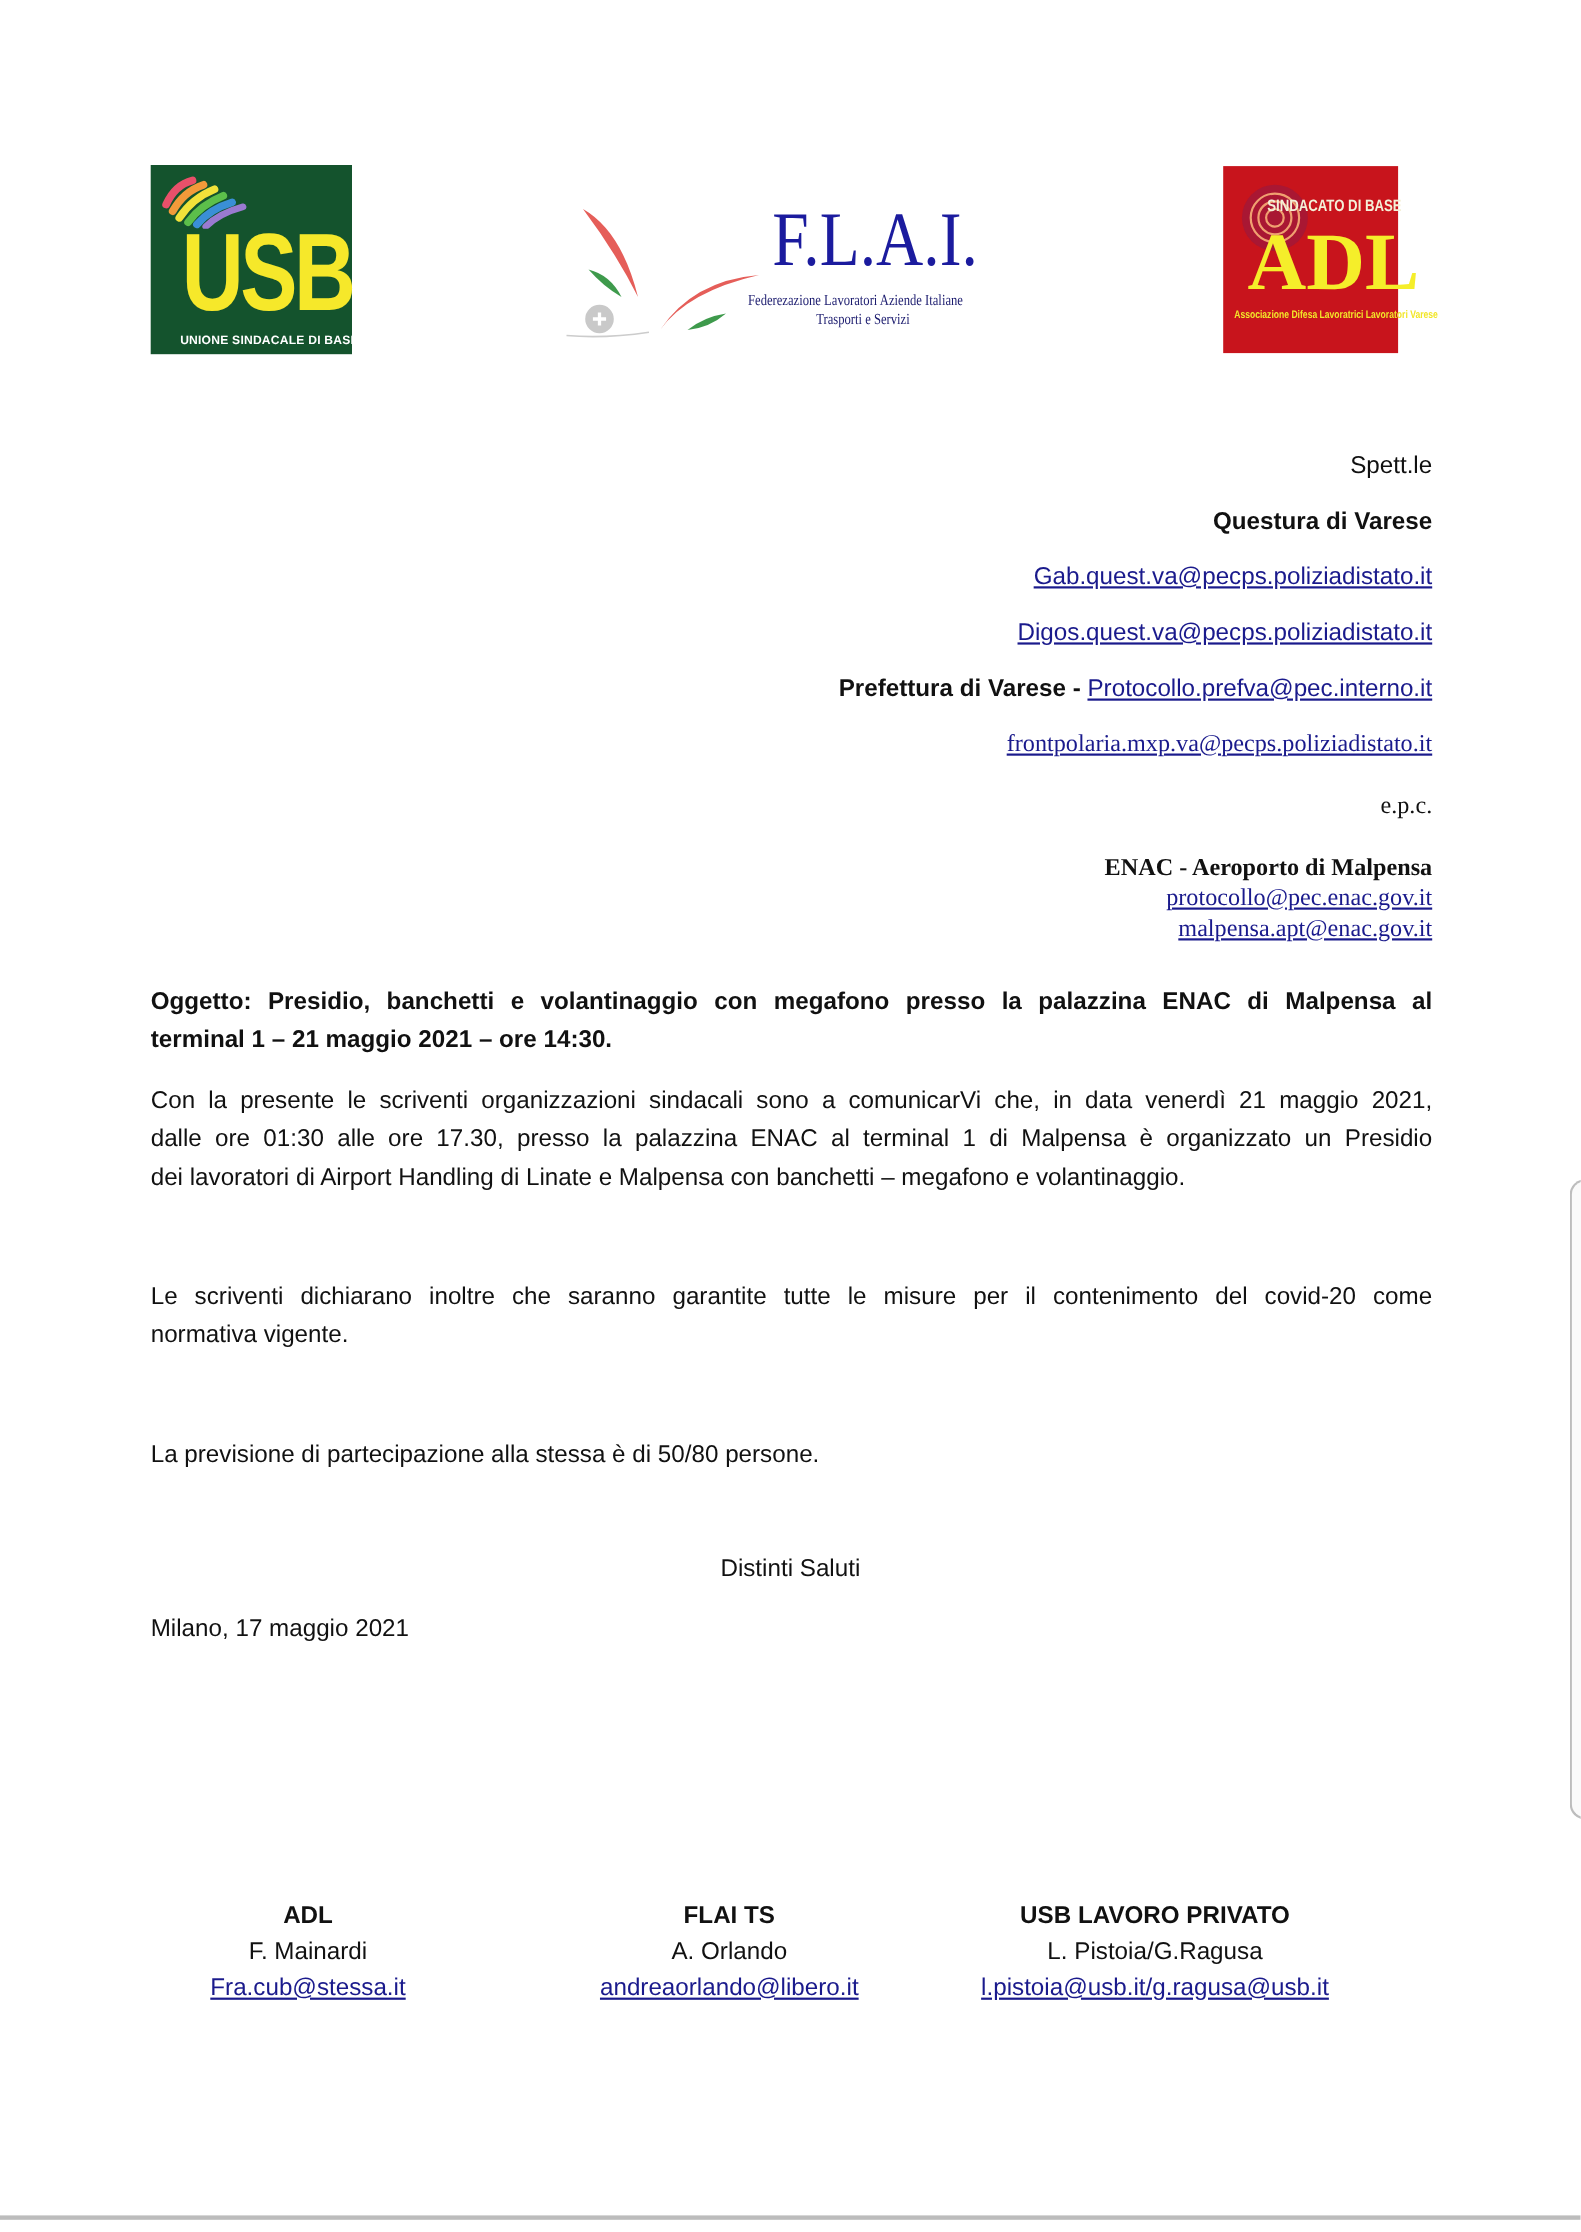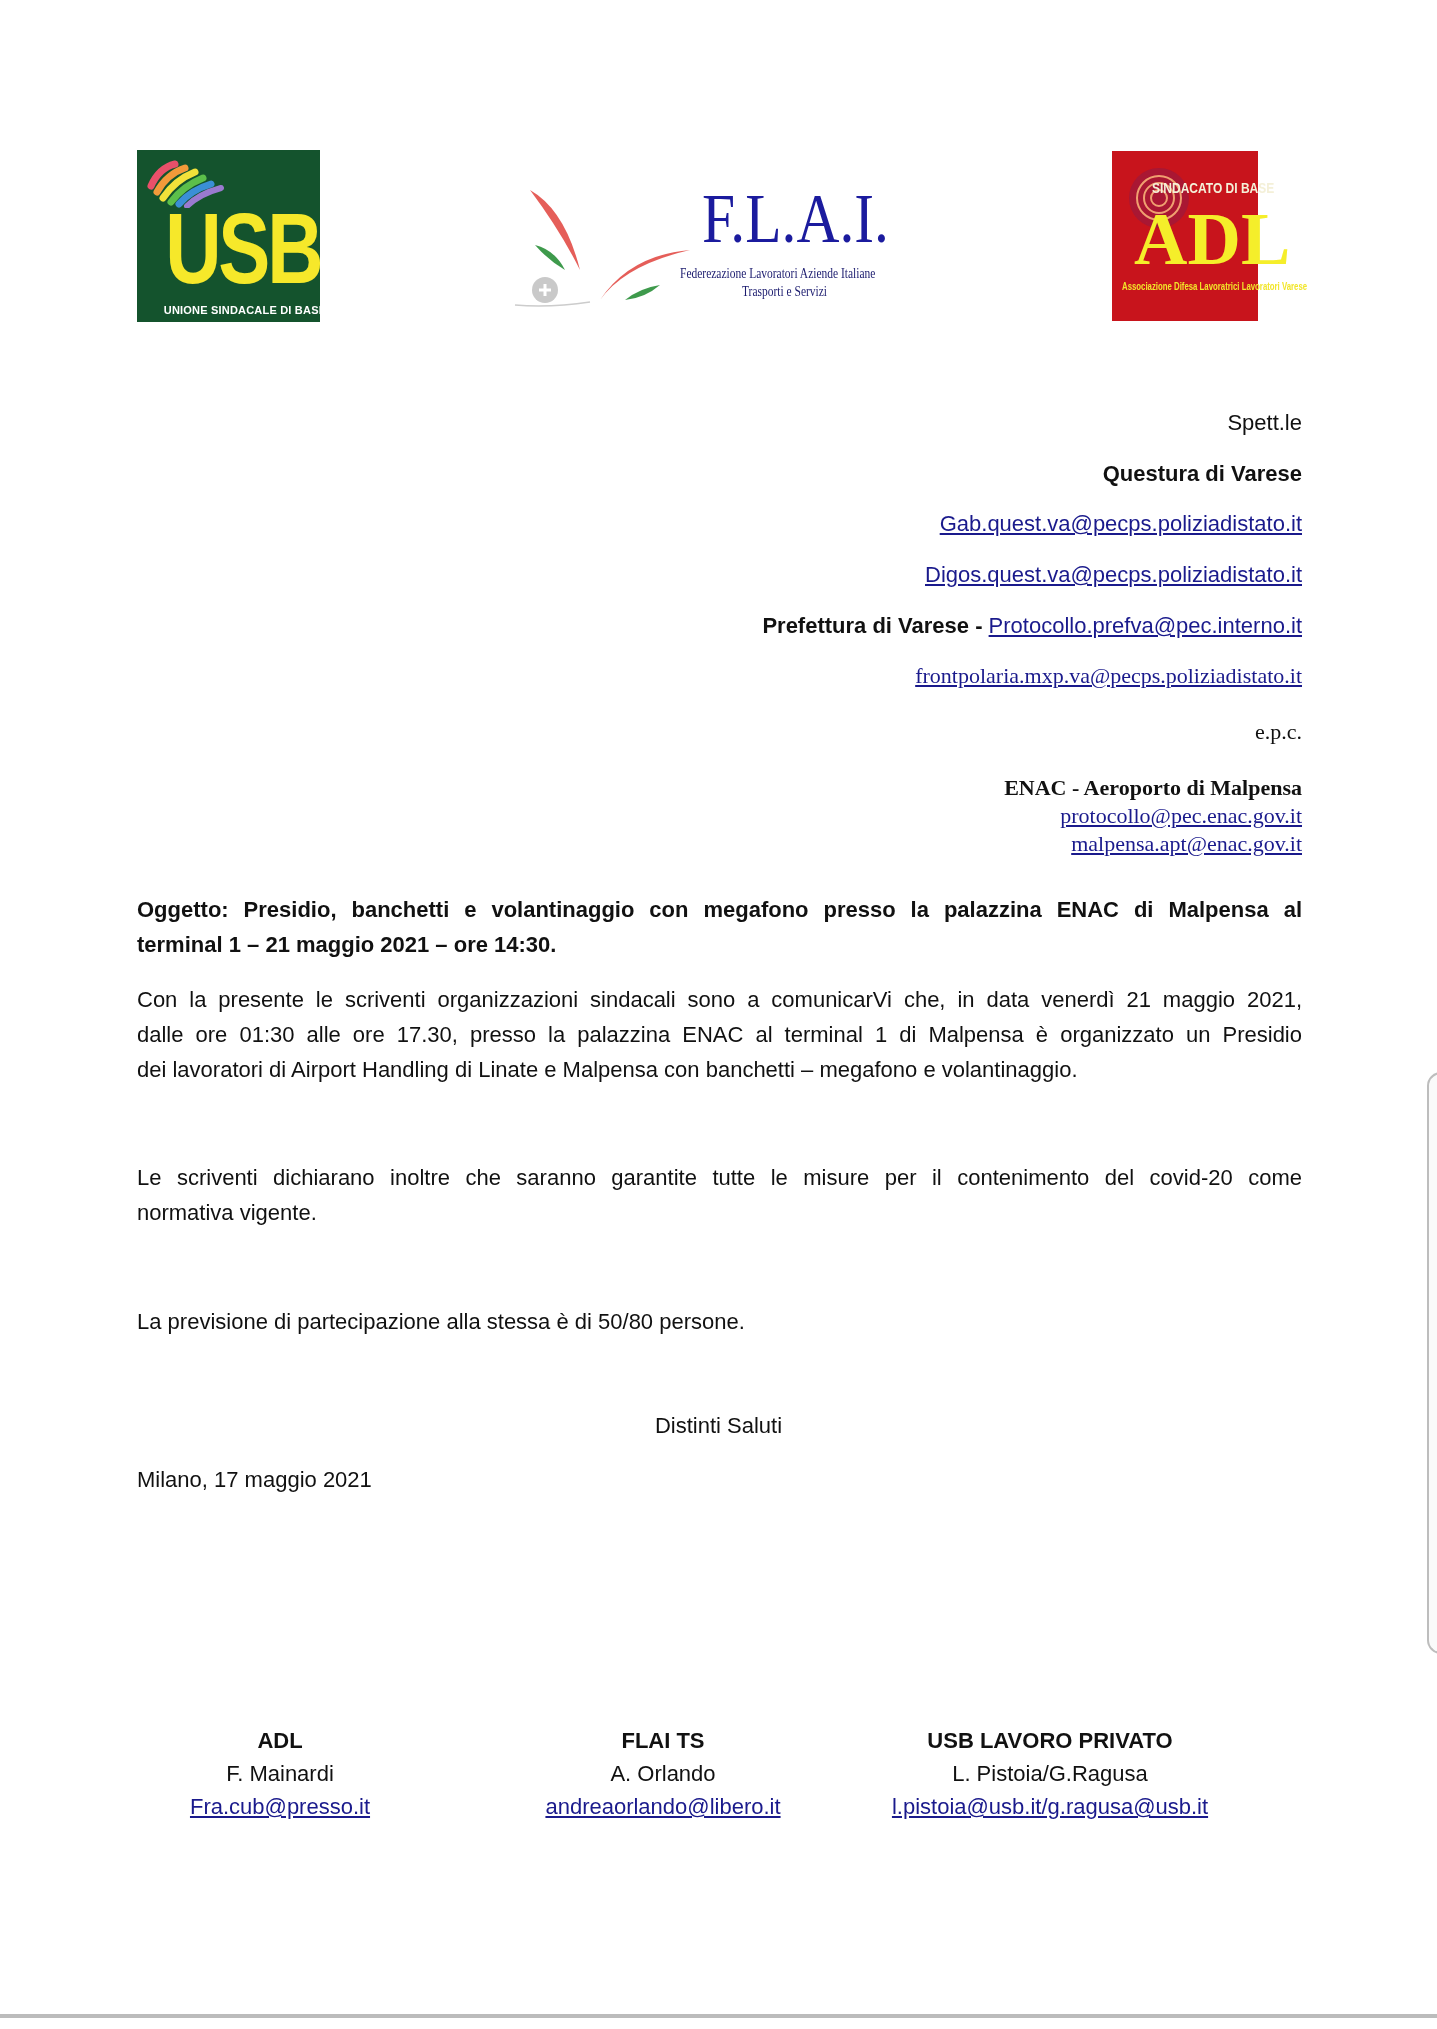--- a/index.html
+++ b/index.html
@@ -20,21 +20,21 @@
         letter-spacing:-4px; line-height:100px; transform:scaleX(0.78); transform-origin:center; }
   #usb-logo .small { position:absolute; left:0; width:216px; bottom:6px; text-align:center;
         font-family:"Liberation Sans", sans-serif; font-weight:bold; font-size:11px; color:#fff; letter-spacing:0.2px;}
 
   #flai-logo { left:510px; top:180px; width:400px; height:135px; }
   #flai-logo .title { position:absolute; left:192px; top:0; font-family:"Liberation Serif", serif;
         font-size:70px; color:#1b1b9e; line-height:78px; transform:scaleX(0.85); transform-origin:left; white-space:nowrap;}
   #flai-logo .sub1 { position:absolute; left:170px; top:86px; font-family:"Liberation Serif", serif; font-size:14px; color:#1b1b6e; white-space:nowrap; transform:scaleX(0.82); transform-origin:left;}
   #flai-logo .sub2 { position:absolute; left:232px; top:104px; font-family:"Liberation Serif", serif; font-size:14px; color:#1b1b6e; white-space:nowrap; transform:scaleX(0.82); transform-origin:left;}
 
-  #adl-logo { left:1112px; top:151px; width:146px; height:170px; background:#c8141c; }
+  #adl-logo { left:1112px; top:151px; width:159px; height:170px; background:#c8141c; }
   #adl-logo .top { position:absolute; left:40px; top:28px; font-family:"Liberation Sans", sans-serif; font-weight:bold; font-size:15px; color:#f4f0d8; white-space:nowrap; transform:scaleX(0.8); transform-origin:left;}
   #adl-logo .big { position:absolute; left:22px; top:48px; font-family:"Liberation Serif", serif; font-weight:bold; font-size:74px; color:#f5ee2a; line-height:80px; white-space:nowrap; transform:scaleX(1.0);}
   #adl-logo .small { position:absolute; left:10px; top:130px; font-family:"Liberation Sans", sans-serif; font-weight:bold; font-size:10px; color:#f2e62a; white-space:nowrap; transform:scaleX(0.78); transform-origin:left;}
 
   
   .para { left:137px; width:1165px; font-family:"Liberation Sans", sans-serif; font-size:22px; line-height:35px; text-align:justify; }
   .just-last { text-align-last:justify; }
 
   .sig { text-align:center; font-family:"Liberation Sans", sans-serif; font-size:22px; line-height:33px; white-space:nowrap; }
 
@@ -119,21 +119,21 @@
 <div class="abs para" style="top:1195px">normativa vigente.</div>
 
 <div class="abs para" style="top:1304px">La previsione di partecipazione alla stessa è di 50/80 persone.</div>
 
 <div class="abs sans" style="top:1413px;left:0;width:1437px;text-align:center">Distinti Saluti</div>
 <div class="abs sans" style="top:1467px;left:137px">Milano, 17 maggio 2021</div>
 
 <div class="abs sig" style="top:1724px;left:130px;width:300px">
   <div style="font-weight:bold">ADL</div>
   <div>F. Mainardi</div>
-  <div><a class="mail">Fra.cub@presso.it</a></div>
+  <div><a class="mail">Fra.cub@stessa.it</a></div>
 </div>
 <div class="abs sig" style="top:1724px;left:513px;width:300px">
   <div style="font-weight:bold">FLAI TS</div>
   <div>A. Orlando</div>
   <div><a class="mail">andreaorlando@libero.it</a></div>
 </div>
 <div class="abs sig" style="top:1724px;left:870px;width:360px">
   <div style="font-weight:bold">USB LAVORO PRIVATO</div>
   <div>L. Pistoia/G.Ragusa</div>
   <div><a class="mail">l.pistoia@usb.it/g.ragusa@usb.it</a></div>

